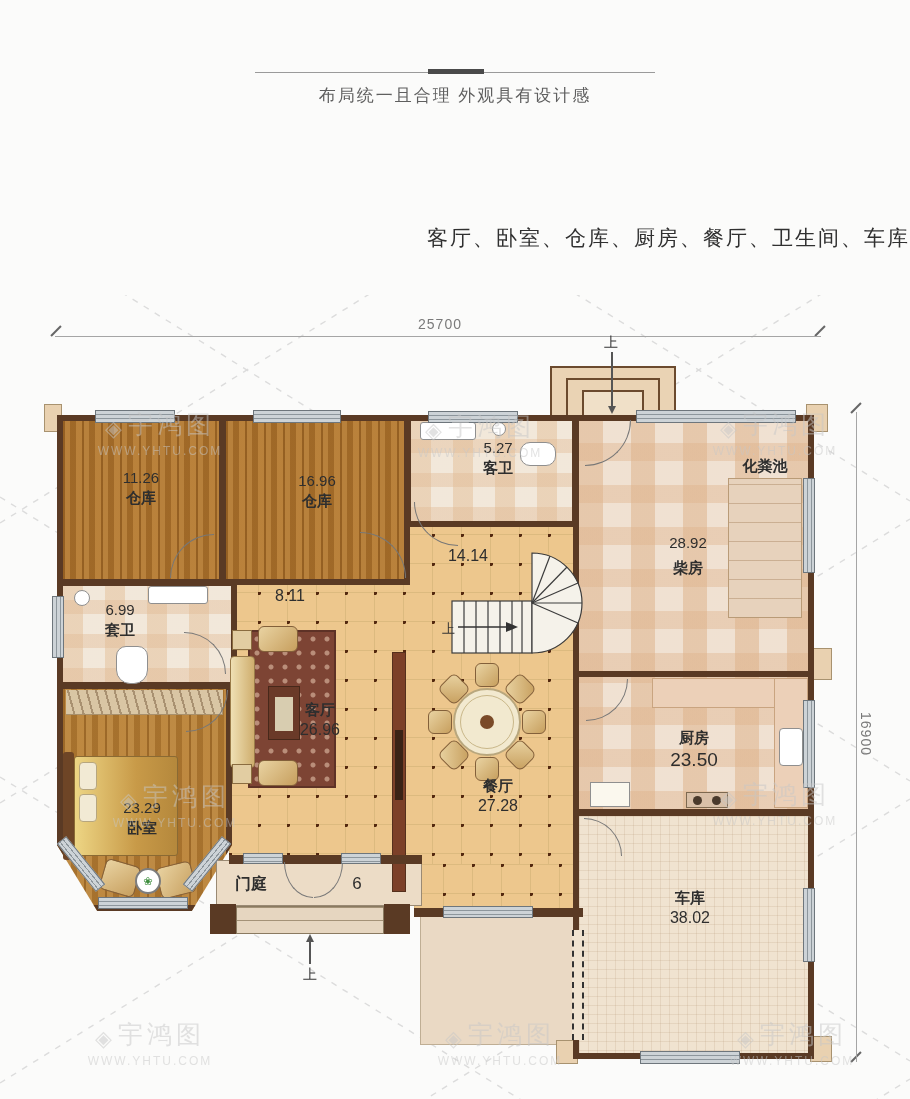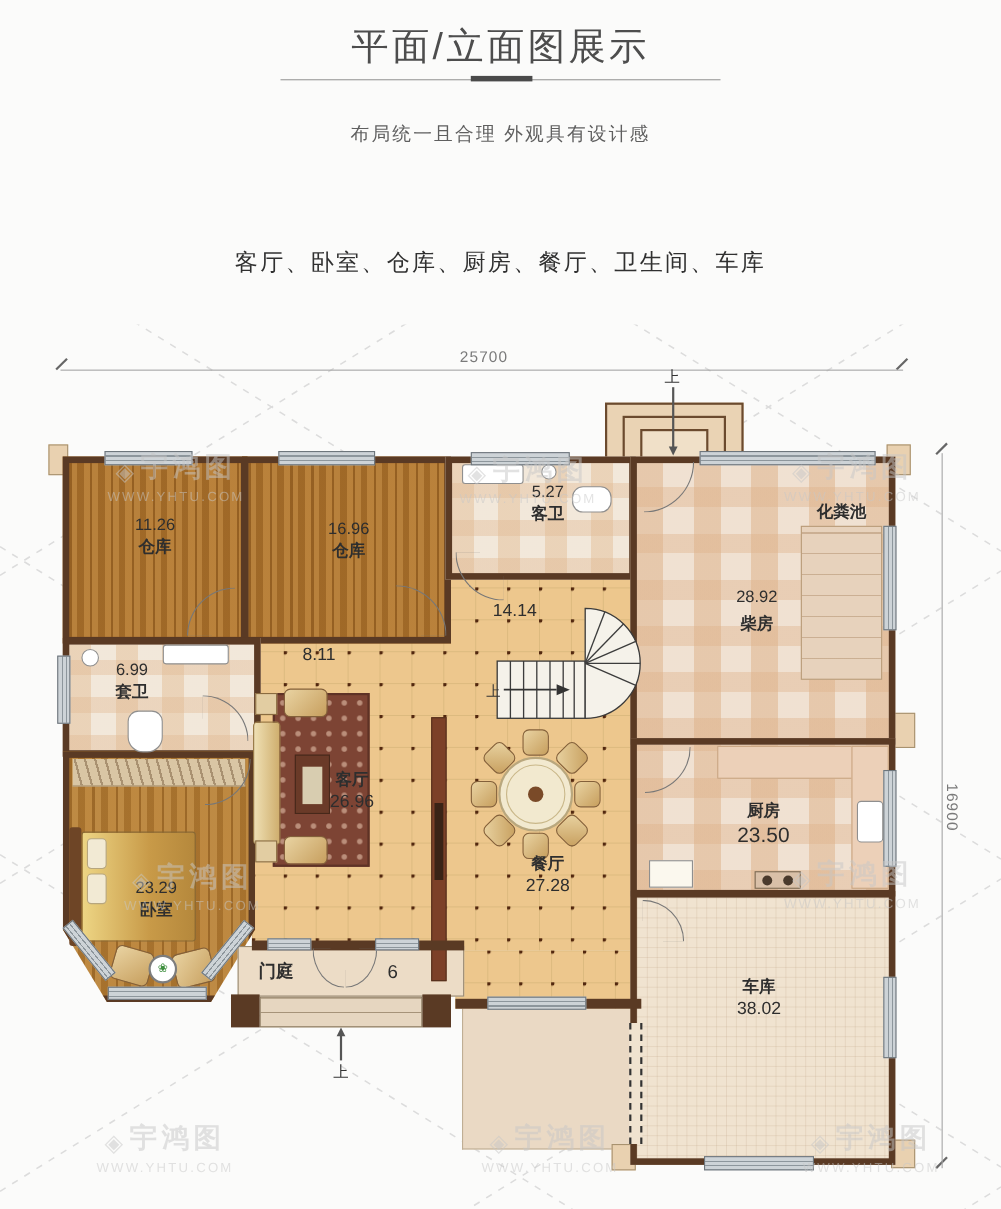--- a/index.html
+++ b/index.html
@@ -6,24 +6,24 @@
     --banner_red:#cd2423; --wall:#5a3a24; --wingray:#cdd3d7;
   }
   html,body{margin:0;padding:0;background:#fbfbfa;}
   body{font-family:"Liberation Sans","DejaVu Sans",sans-serif;}
   .canvas{position:relative;width:910px;height:1099px;margin:0 auto;background:#fbfbfa;overflow:hidden;}
   .abs{position:absolute;}
   
   .title{width:100%;text-align:center;top:20px;font-size:34px;color:#4d4d4d;letter-spacing:3px;}
   .divider{left:255px;top:72px;width:400px;height:1px;background:#9a9a9a;}
   .divider-thick{left:428px;top:69px;width:56px;height:5px;background:#4a4a4a;}
-  .subtitle{width:100%;text-align:center;top:84px;font-size:17px;color:#5f5f5f;letter-spacing:2px;margin-top:26px;}
+  .subtitle{width:100%;text-align:center;top:84px;font-size:17px;color:#5f5f5f;letter-spacing:2px;}
   .banner{left:50%;transform:translateX(-50%);top:166px;background:var(--banner_red);color:#fff;
           font-size:25px;font-weight:bold;font-style:italic;letter-spacing:4px;padding:8px 22px;}
-  .roomlist{width:100%;text-align:center;top:224px;font-size:21px;color:#303030;letter-spacing:2px;}
+  .roomlist{width:100%;text-align:right;top:224px;font-size:21px;color:#303030;letter-spacing:2px;}
   
   .room{position:absolute;box-sizing:border-box;border:6px solid var(--wall);}
   .noborder{border:none;}
   .wall{position:absolute;background:var(--wall);}
   .wood{background-color:#b0752d;background-image:repeating-linear-gradient(90deg,rgba(86,47,10,.30) 0 2px,rgba(255,235,190,.10) 2px 7px,rgba(60,30,5,.14) 7px 13px,rgba(255,220,160,.12) 13px 19px);}
   .wood2{background-color:#b57d33;background-image:repeating-linear-gradient(90deg,rgba(86,47,10,.26) 0 2px,rgba(255,235,190,.12) 2px 8px,rgba(60,30,5,.12) 8px 14px,rgba(255,220,160,.12) 14px 21px);}
   .tilehall{background-color:#edc78d;
     background-image:radial-gradient(circle at 1px 1px,#53280f 1.8px,transparent 2.4px),
       linear-gradient(#dcba7f 1px,transparent 1px),linear-gradient(90deg,#dcba7f 1px,transparent 1px);
     background-size:29px 29px,29px 29px,29px 29px;}
@@ -45,33 +45,32 @@
   .lab{position:absolute;width:80px;text-align:center;font-size:15px;color:#2e2e2e;line-height:1.3;z-index:7;}
   .lab b{font-weight:600;}
   .dimline{position:absolute;background:#a5a5a5;}
   .dimtick{position:absolute;width:14px;height:2px;background:#666;transform:rotate(-45deg);}
   .dimtext{position:absolute;font-size:14px;color:#7a7a7a;letter-spacing:1px;z-index:7;}
   .uplab{position:absolute;font-size:14px;color:#333;z-index:7;}
   .arrow-line{position:absolute;background:#555;}
   .tri-up{position:absolute;width:0;height:0;border-left:4px solid transparent;border-right:4px solid transparent;border-bottom:8px solid #555;}
   .tri-down{position:absolute;width:0;height:0;border-left:4px solid transparent;border-right:4px solid transparent;border-top:8px solid #555;}
   .wm{position:absolute;z-index:8;opacity:.5;color:#c7c7c7;text-align:center;pointer-events:none;}
-  .wm .b1{font-size:25px;font-weight:bold;letter-spacing:4px;margin-top:14px;}
+  .wm .b1{font-size:25px;font-weight:normal;letter-spacing:4px;margin-top:14px;}
   .wm .b2{font-size:12px;letter-spacing:2px;margin-top:2px;}
   .wm .lg{display:inline-block;font-size:22px;margin-right:6px;vertical-align:middle;}
   .fixt{position:absolute;background:#fff;border:1px solid #8f8f8f;box-sizing:border-box;}
   .chair{position:absolute;background:linear-gradient(135deg,#e9d3a2,#c79f5e);border:1px solid #83603a;border-radius:6px;box-sizing:border-box;}
   svg{display:block;}
 </style>
 </head>
 <body>
 
 <div class="canvas">
 
-  <div class="abs title">平面/立面图展示</div>
   <div class="abs divider"></div>
   <div class="abs divider-thick"></div>
   <div class="abs subtitle">布局统一且合理  外观具有设计感</div>
   <div class="abs roomlist">客厅、卧室、仓库、厨房、餐厅、卫生间、车库</div>
 
   <svg class="abs" style="left:0;top:295px;z-index:0" width="910" height="804" viewBox="0 0 910 804">
     <g stroke="#dcdcdc" stroke-width="1.4" stroke-dasharray="6 7" fill="none">
       <line x1="0" y1="228" x2="910" y2="-336"></line>
         <line x1="0" y1="508" x2="910" y2="-56"></line>
       <line x1="0" y1="788" x2="910" y2="224"></line>

